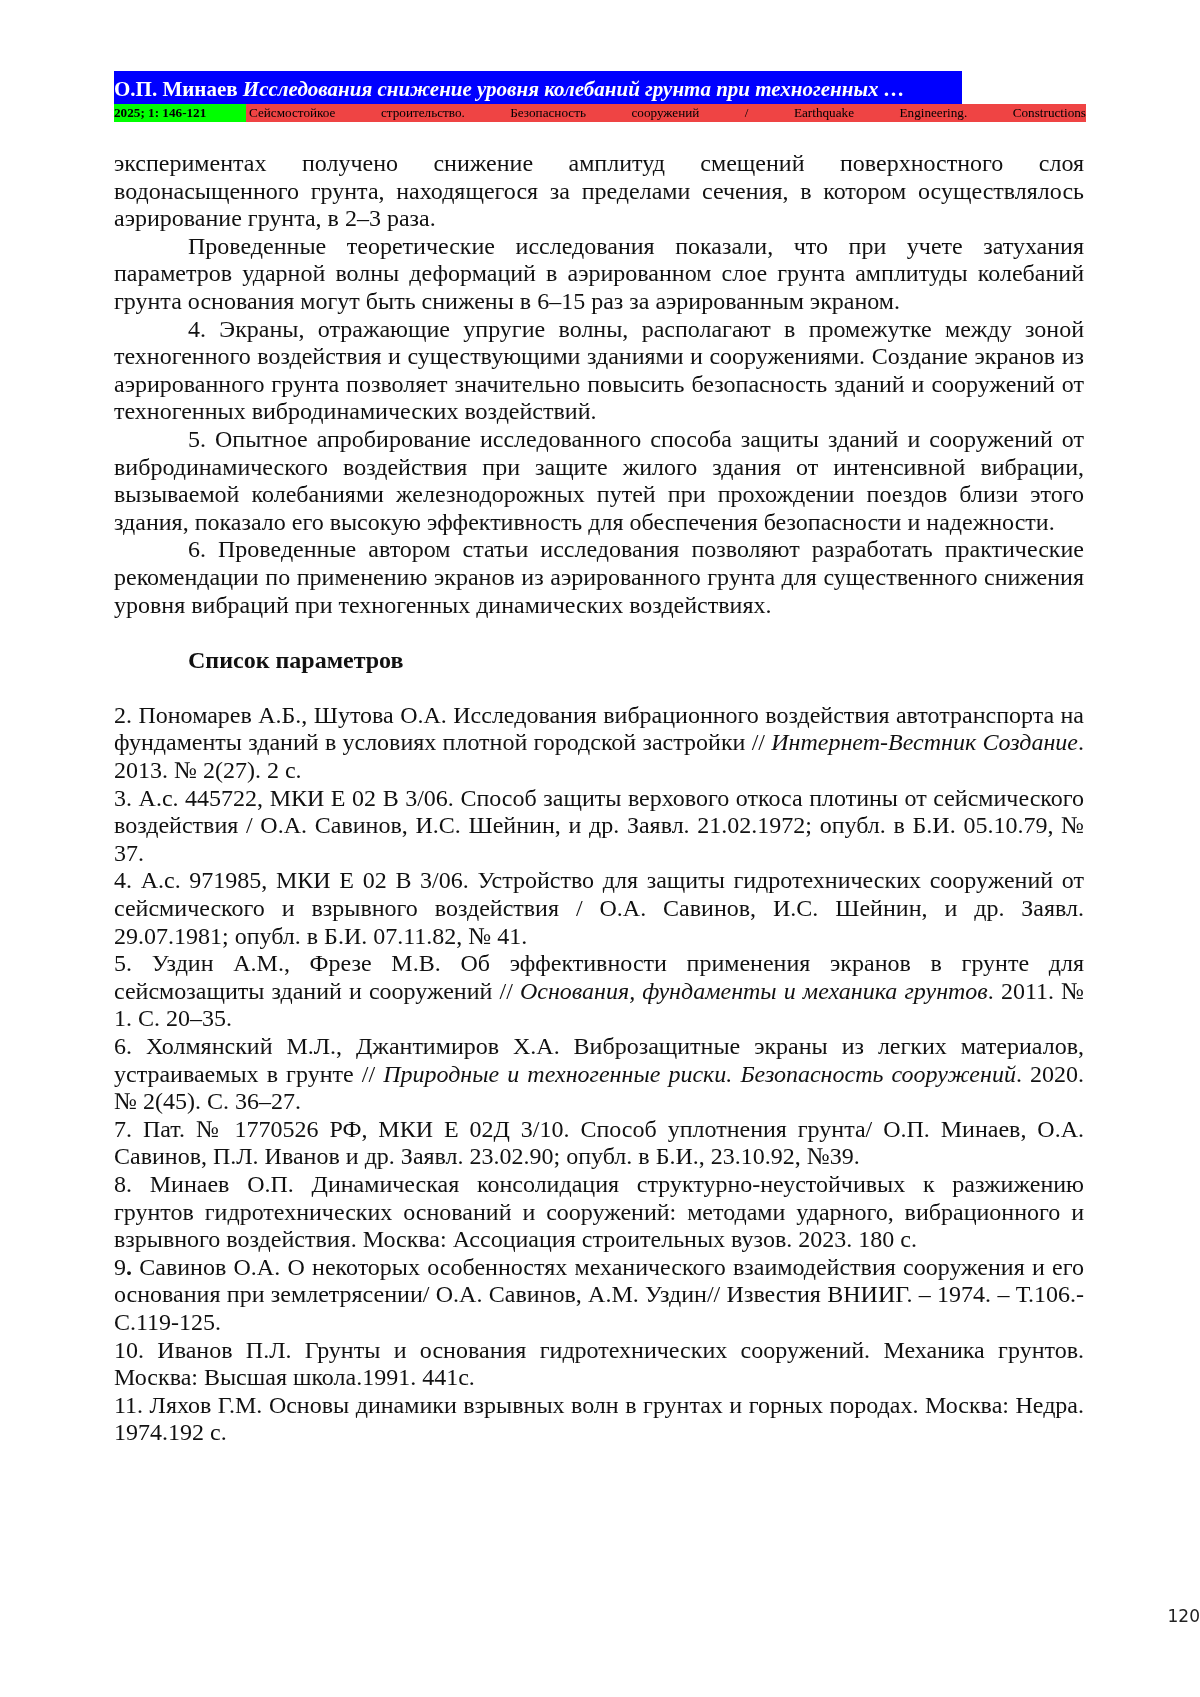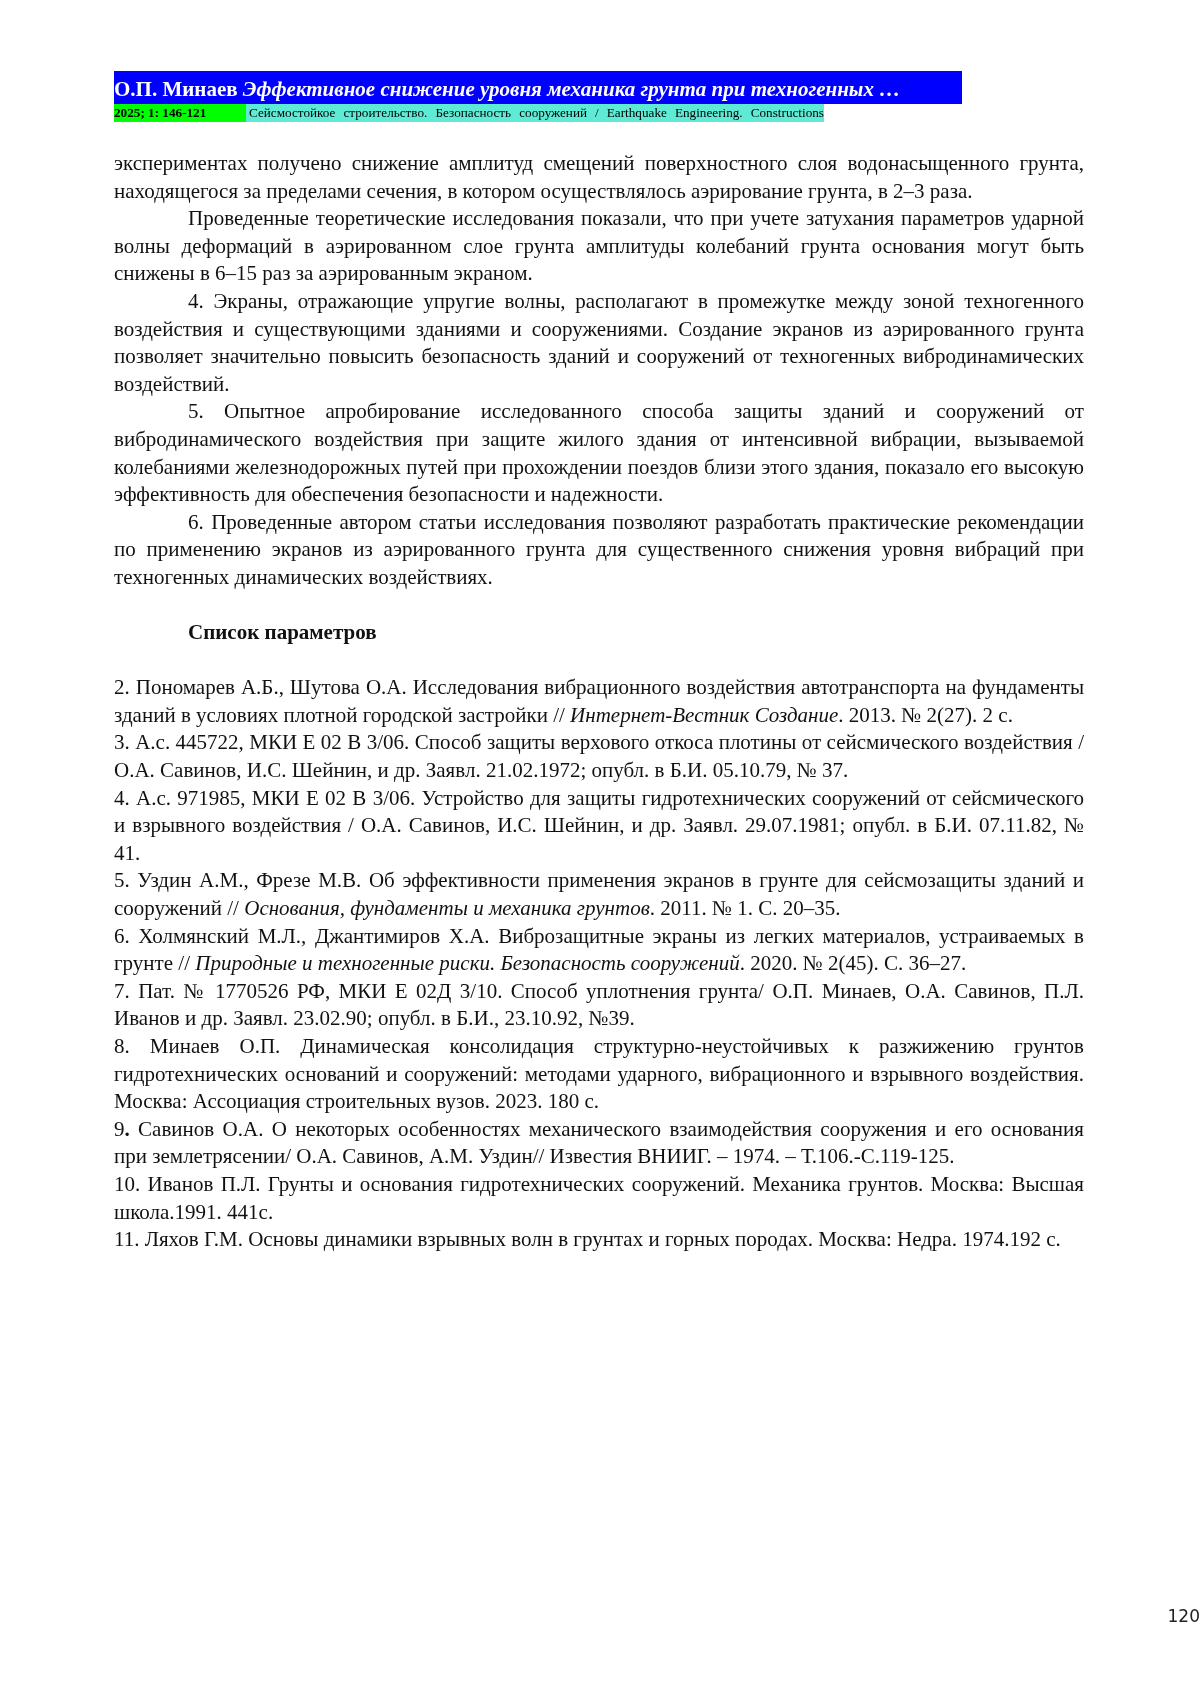--- a/index.html
+++ b/index.html
@@ -21,27 +21,27 @@
     .hdr-title { font-style: italic; font-weight: bold; }
     .hdr-row2 {
       display: flex; height: 18px; white-space: nowrap;
       font-size: 13.2px; line-height: 18px;
     }
     .hdr-issue {
       background: #00ff00; color: #000000; font-weight: bold;
       width: 132px; box-sizing: border-box; padding-left: 0;
     }
     .hdr-journal {
-      background: #5eead4; color: #000000;
-      width: 578px; box-sizing: border-box; padding-left: 3px;
+      background: #ef4444; color: #000000;
+      width: 840px; box-sizing: border-box; padding-left: 3px;
       text-align: justify; text-align-last: justify;
     }
     .body-text {
       position: absolute; left: 114px; top: 150px; width: 970px;
-      font-size: 21px; line-height: 27.6px;
+      font-size: 24px; line-height: 27.6px;
       text-align: justify;
     }
     .body-text p { margin: 0; }
     .indent { text-indent: 74px; }
     .heading {
       font-weight: bold; text-indent: 74px;
       margin-top: 27.6px !important; margin-bottom: 27.6px !important;
     }
     .ref i { font-style: italic; }
     .ref b { font-weight: bold; }
@@ -51,21 +51,21 @@
       font-size: 17px; color: #222222;
     }
   </style>
 </head>
 <body>
 
 <div class="page-header">
   <div class="hdr-row1">
     <span class="hdr-author">О.П. Минаев</span>
     <span> </span>
-    <span class="hdr-title">Эффективное снижение уровня механика грунта при техногенных …</span>
+    <span class="hdr-title">Исследования снижение уровня колебаний грунта при техногенных …</span>
   </div>
   <div class="hdr-row2">
     <span class="hdr-issue">2025; 1: 146-121</span>
     <span class="hdr-journal">Сейсмостойкое строительство. Безопасность сооружений / Earthquake Engineering. Constructions</span>
   </div>
 </div>
 
 <div class="body-text">
   <p>экспериментах получено снижение амплитуд смещений поверхностного слоя водонасыщенного грунта, находящегося за пределами сечения, в котором осуществлялось аэрирование грунта, в 2–3 раза.</p>
   <p class="indent">Проведенные теоретические исследования показали, что при учете затухания параметров ударной волны деформаций в аэрированном слое грунта амплитуды колебаний грунта основания могут быть снижены в 6–15 раз за аэрированным экраном.</p>

